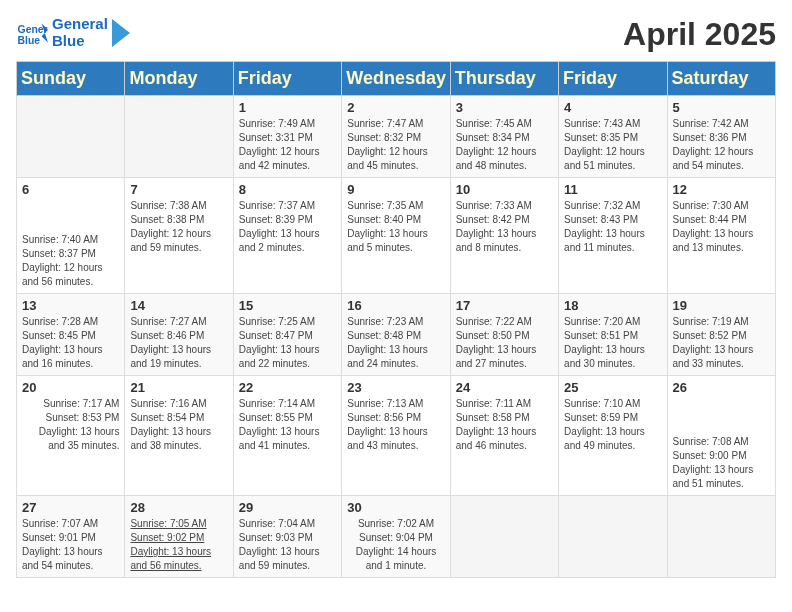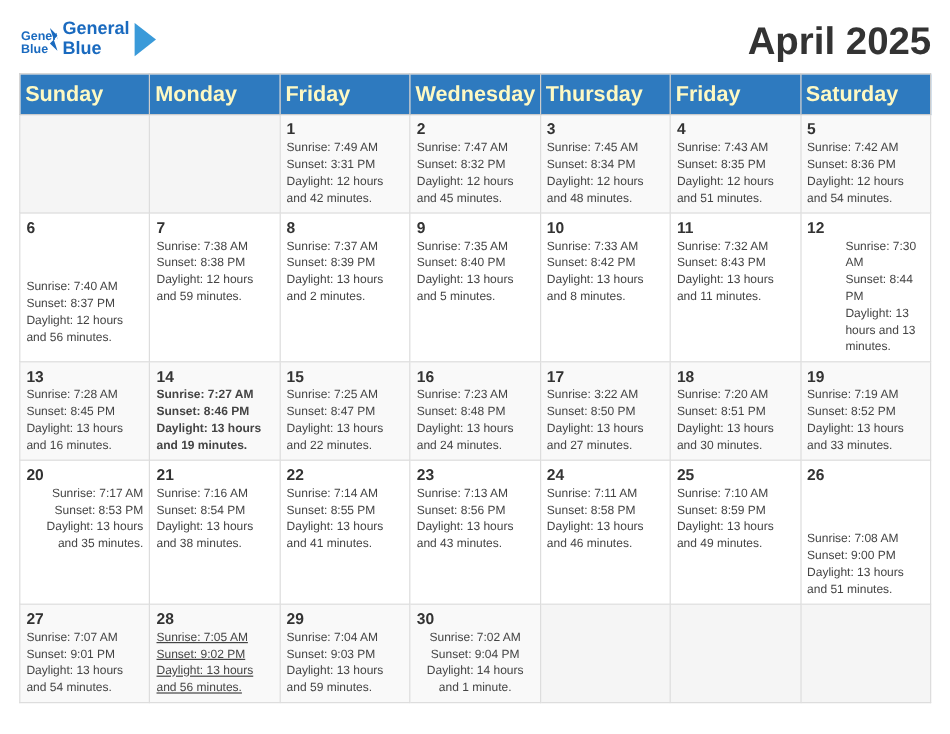--- a/index.html
+++ b/index.html
@@ -182,53 +182,53 @@
 Daylight: 13 hours and 8 minutes.</div>
         </td>
         <td>
           <span class="day-num">11</span>
           <div class="cell-info" style="white-space: pre-line;">Sunrise: 7:32 AM
 Sunset: 8:43 PM
 Daylight: 13 hours and 11 minutes.</div>
         </td>
         <td>
           <span class="day-num">12</span>
-          <div class="cell-info" style="white-space: pre-line; margin-left: 32px;">Sunrise: 7:30 AM
+          <div class="cell-info" style="white-space: pre-line;">Sunrise: 7:30 AM
 Sunset: 8:44 PM
 Daylight: 13 hours and 13 minutes.</div>
         </td>
       </tr>
       <tr>
         <td>
           <span class="day-num">13</span>
           <div class="cell-info" style="white-space: pre-line;">Sunrise: 7:28 AM
 Sunset: 8:45 PM
 Daylight: 13 hours and 16 minutes.</div>
         </td>
         <td>
           <span class="day-num">14</span>
-          <div class="cell-info" style="white-space: pre-line; font-weight: bold;">Sunrise: 7:27 AM
+          <div class="cell-info" style="white-space: pre-line;">Sunrise: 7:27 AM
 Sunset: 8:46 PM
 Daylight: 13 hours and 19 minutes.</div>
         </td>
         <td>
           <span class="day-num">15</span>
           <div class="cell-info" style="white-space: pre-line;">Sunrise: 7:25 AM
 Sunset: 8:47 PM
 Daylight: 13 hours and 22 minutes.</div>
         </td>
         <td>
           <span class="day-num">16</span>
           <div class="cell-info" style="white-space: pre-line;">Sunrise: 7:23 AM
 Sunset: 8:48 PM
 Daylight: 13 hours and 24 minutes.</div>
         </td>
         <td>
           <span class="day-num">17</span>
-          <div class="cell-info" style="white-space: pre-line;">Sunrise: 3:22 AM
+          <div class="cell-info" style="white-space: pre-line;">Sunrise: 7:22 AM
 Sunset: 8:50 PM
 Daylight: 13 hours and 27 minutes.</div>
         </td>
         <td>
           <span class="day-num">18</span>
           <div class="cell-info" style="white-space: pre-line;">Sunrise: 7:20 AM
 Sunset: 8:51 PM
 Daylight: 13 hours and 30 minutes.</div>
         </td>
         <td>

